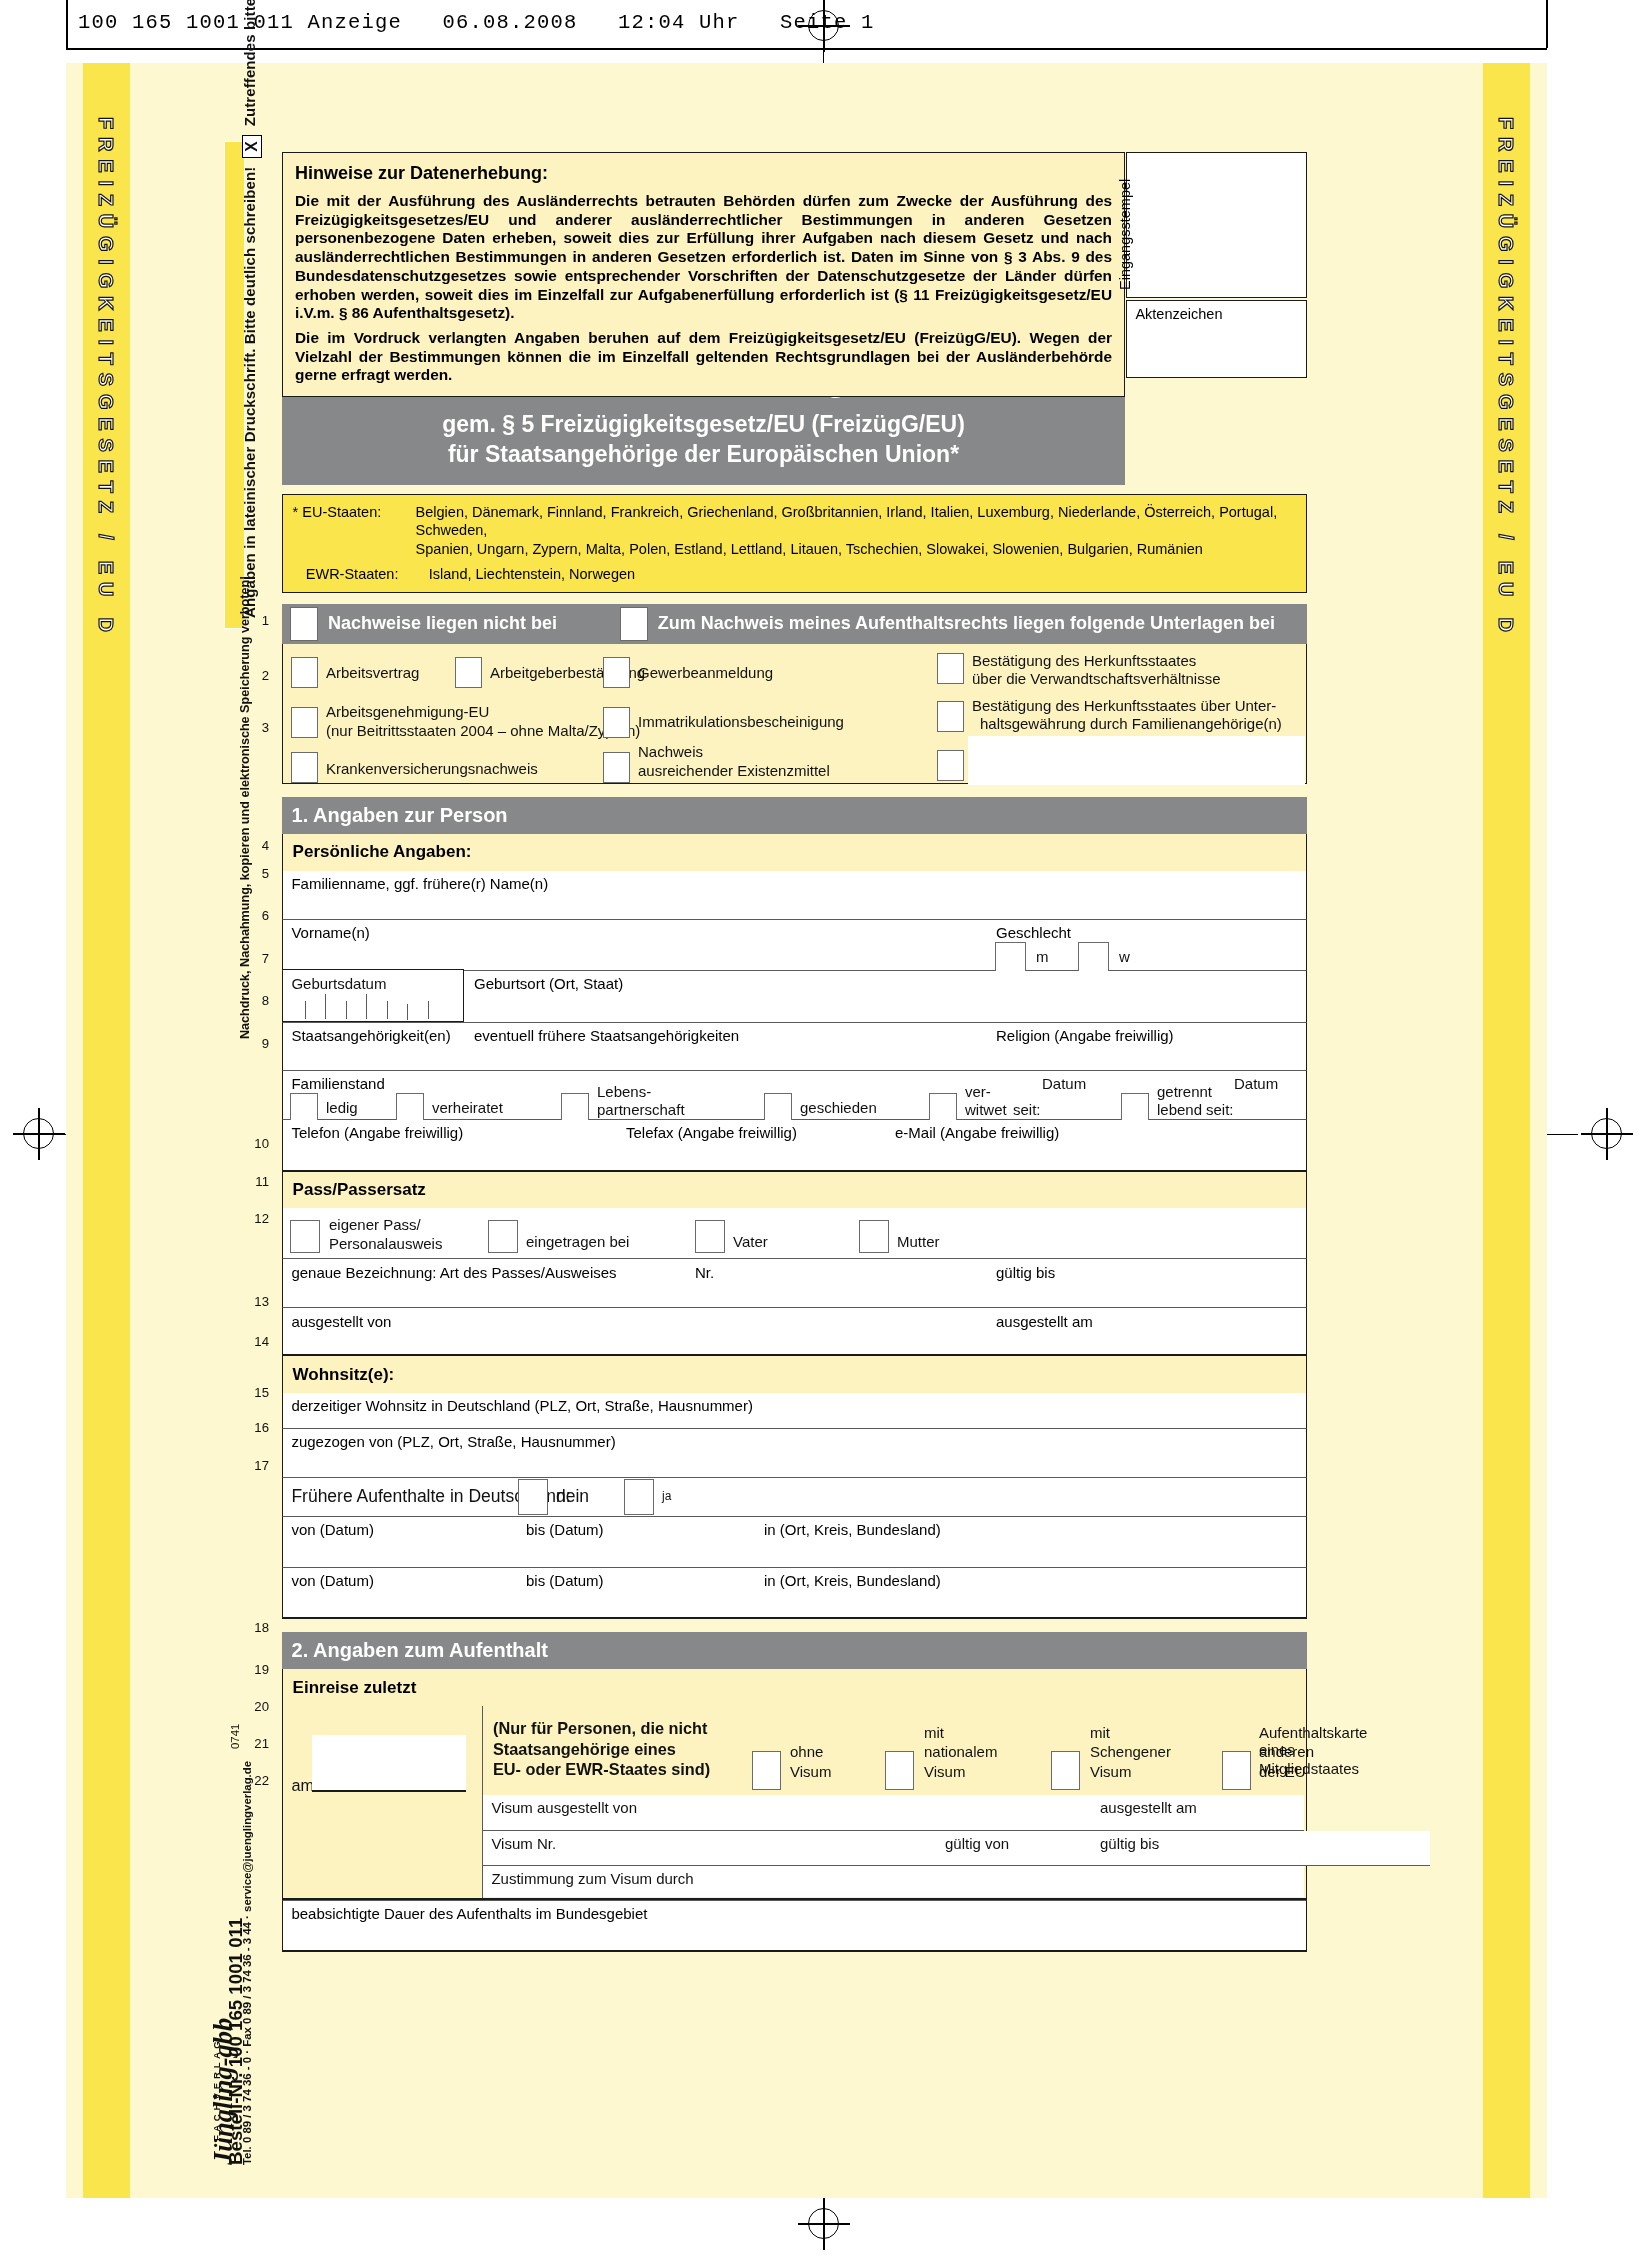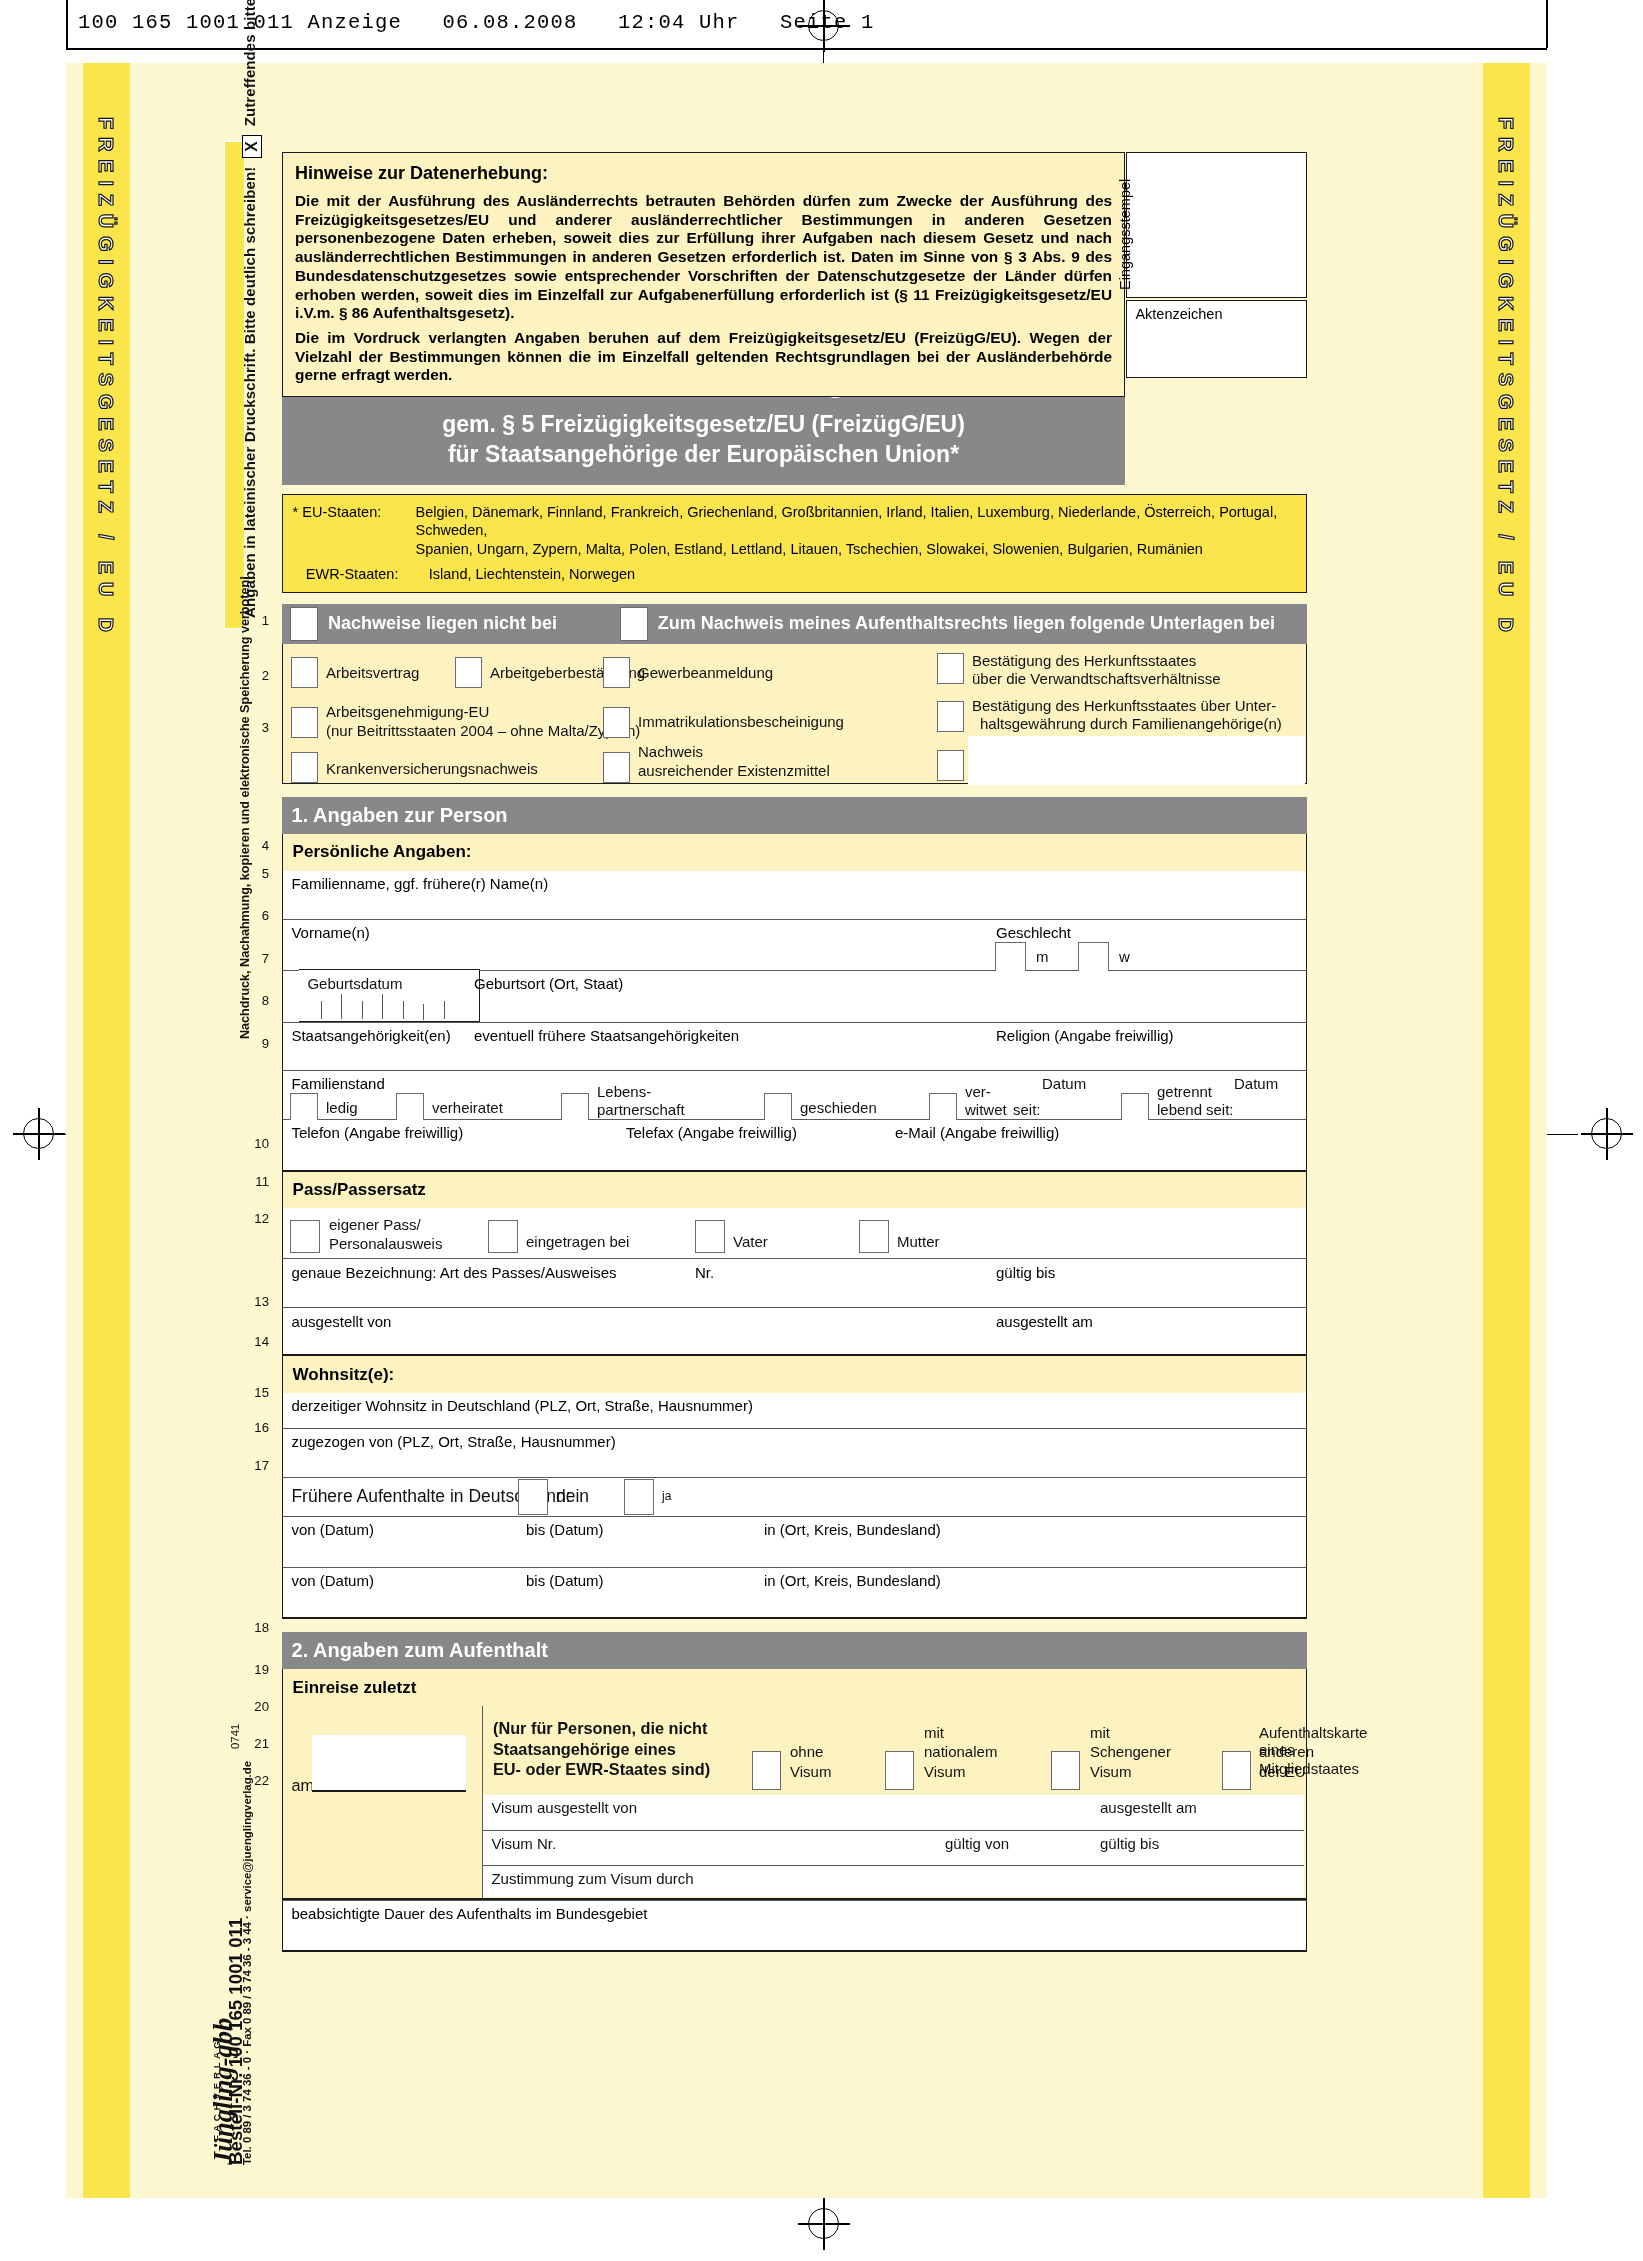--- a/index.html
+++ b/index.html
@@ -266,21 +266,21 @@
       <div class="fbox" style="height:51px;">
         <div class="tl">Vorname(n)</div>
         <div class="tl" style="left:713px;">Geschlecht</div>
         <div class="cb" style="left:712px;top:22px;width:31px;height:29px;border-bottom:none;"></div>
         <div class="lbl" style="position:absolute;left:753px;top:28px;">m</div>
         <div class="cb" style="left:795px;top:22px;width:31px;height:29px;border-bottom:none;"></div>
         <div class="lbl" style="position:absolute;left:836px;top:28px;">w</div>
       </div>
 
       <div class="fbox" style="height:52px;">
-        <div class="datebox" style="left:16px;top:-1.2px;width:181px;height:53px;border-left:none;">
+        <div class="datebox" style="left:0;top:-1.2px;width:181px;height:53px;border-left:none;">
           <div class="lbl" style="position:absolute;left:8.4px;top:4.2px;">Geburtsdatum</div>
           <div class="tick" style="left:22px;top:31px;height:18px;"></div>
           <div class="tick" style="left:42px;top:24px;height:25px;"></div>
           <div class="tick" style="left:63px;top:31px;height:18px;"></div>
           <div class="tick" style="left:83px;top:24px;height:25px;"></div>
           <div class="tick" style="left:104px;top:31px;height:18px;"></div>
           <div class="tick" style="left:124px;top:34px;height:15.7px;"></div>
           <div class="tick" style="left:145px;top:31px;height:18px;"></div>
         </div>
         <div class="tl" style="left:191px;">Geburtsort (Ort, Staat)</div>
@@ -419,21 +419,21 @@
         <div class="cb" style="left:939px;top:45px;width:29px;height:39px;"></div>
         <div class="lbl" style="position:absolute;left:976px;top:18px;">Aufenthaltskarte eines</div>
         <div class="lbl" style="position:absolute;left:976px;top:37px;">anderen Mitgliedstaates</div>
         <div class="lbl" style="position:absolute;left:976px;top:57px;">der EU</div>
 
         <div class="whitebox" style="left:200px;top:89px;right:0;width:821px;height:35px;border-bottom:1.2px solid #5a5a5a;">
           <div class="lbl" style="position:absolute;left:8.4px;top:3.6px;">Visum ausgestellt von</div>
           <div class="lbl" style="position:absolute;left:617px;top:3.6px;">ausgestellt am</div>
         </div>
 
-        <div class="whitebox" style="left:200px;top:125px;width:821px;height:34px;border-bottom:1.2px solid #5a5a5a;text-decoration:underline;">
+        <div class="whitebox" style="left:200px;top:125px;width:947px;height:34px;border-bottom:1.2px solid #5a5a5a;text-decoration:underline;">
           <div class="lbl" style="position:absolute;left:8.4px;top:3.6px;">Visum Nr.</div>
           <div class="lbl" style="position:absolute;left:462px;top:3.6px;">gültig von</div>
           <div class="lbl" style="position:absolute;left:617px;top:3.6px;">gültig bis</div>
         </div>
 
         <div class="whitebox" style="left:200px;top:160px;width:821px;height:31px;">
           <div class="lbl" style="position:absolute;left:8.4px;top:3.6px;">Zustimmung zum Visum durch</div>
         </div>
       </div>
 

